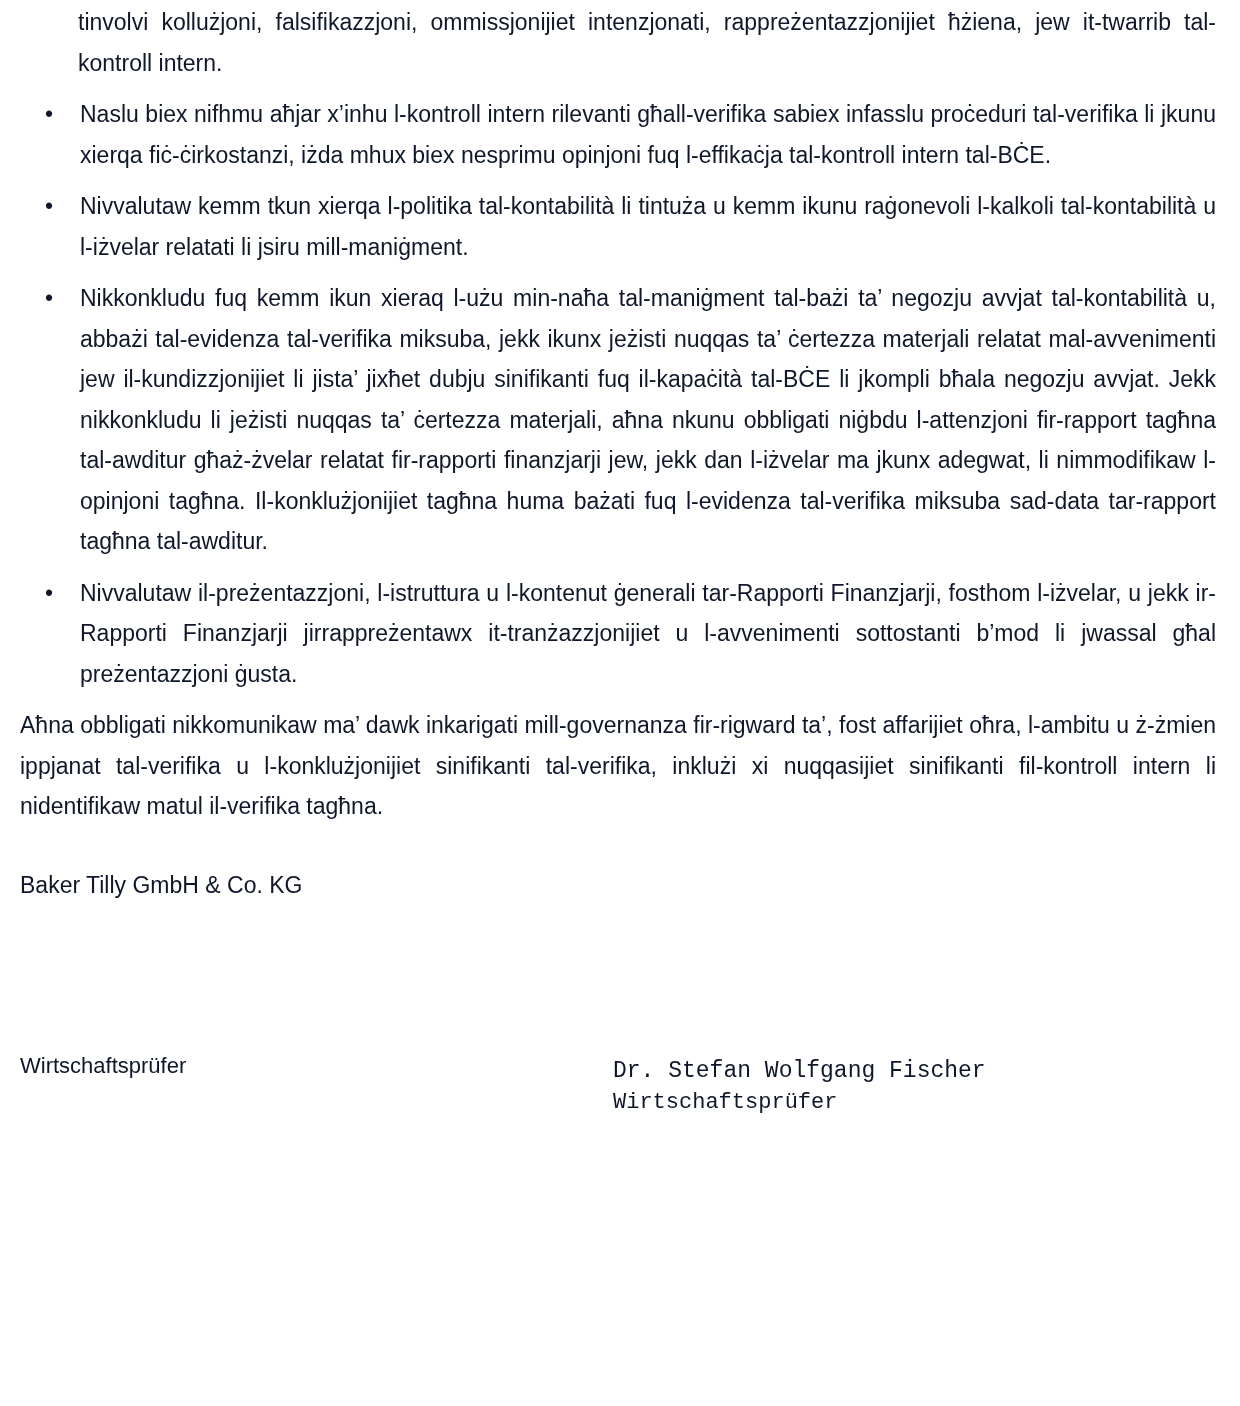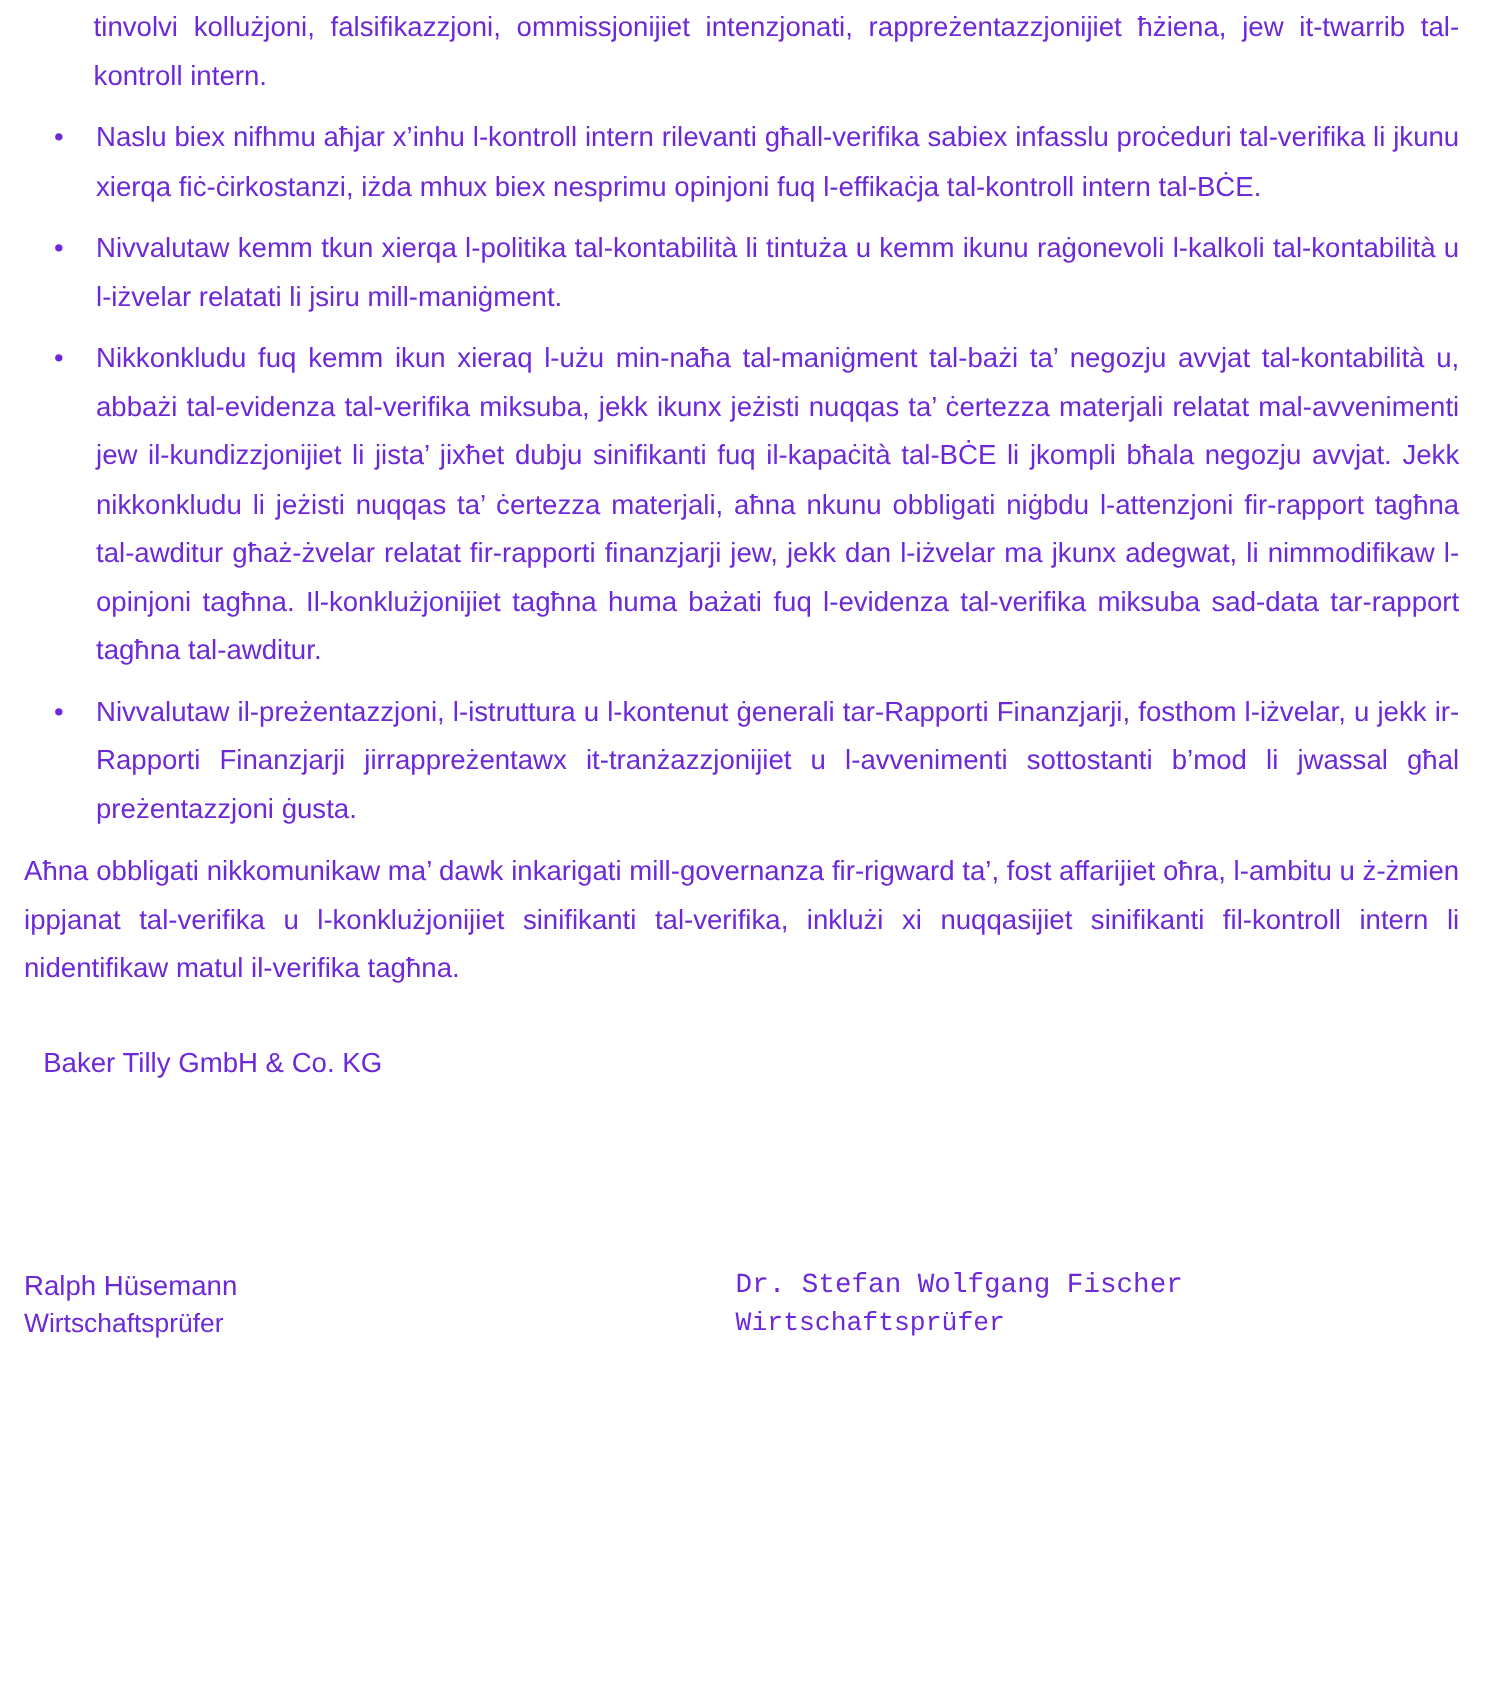--- a/index.html
+++ b/index.html
@@ -6,21 +6,21 @@
     margin: 0;
     padding: 0;
     background: #ffffff;
   }
   .page {
     position: relative;
     width: 1240px;
     height: 1406px;
     margin: 0;
     background: #ffffff;
-    color: #6d28d9;
+    color: #0f172a;
     font-family: "Liberation Sans", sans-serif;
     font-size: 23px;
     line-height: 40.5px;
     box-sizing: border-box;
     padding: 2px 24px 0 20px;
     overflow: hidden;
   }
   .para {
     margin: 0;
     text-align: justify;
@@ -47,21 +47,21 @@
   }
   .dateline {
     margin-top: 77px;
     text-align: left;
   }
   .firm-block {
     margin-top: 39px;
     line-height: 38px;
   }
   .firm-line {
-    margin: 16px;
+    margin: 0;
   }
   .signature-row {
     display: flex;
     margin-top: 149px;
   }
   .sig-col-left {
     width: 593px;
     flex: 0 0 593px;
   }
   .sig-col-right {
@@ -108,21 +108,20 @@
 
   <p class="para closing-para">Aħna obbligati nikkomunikaw ma’ dawk inkarigati mill-governanza fir-rigward ta’, fost affarijiet oħra, l-ambitu u ż-żmien ippjanat tal-verifika u l-konklużjonijiet sinifikanti tal-verifika, inklużi xi nuqqasijiet sinifikanti fil-kontroll intern li nidentifikaw matul il-verifika tagħna.</p>
 
 
   <div class="firm-block">
     <p class="firm-line">Baker Tilly GmbH &amp; Co. KG</p>
   </div>
 
   <div class="signature-row">
     <div class="sig-col-left">
-      <p class="sig-name">Ralph Hüsemann</p>
       <p class="sig-title">Wirtschaftsprüfer</p>
     </div>
     <div class="sig-col-right">
       <p class="sig-name">Dr. Stefan Wolfgang Fischer</p>
       <p class="sig-title">Wirtschaftsprüfer</p>
     </div>
   </div>
 
 </div>
 

